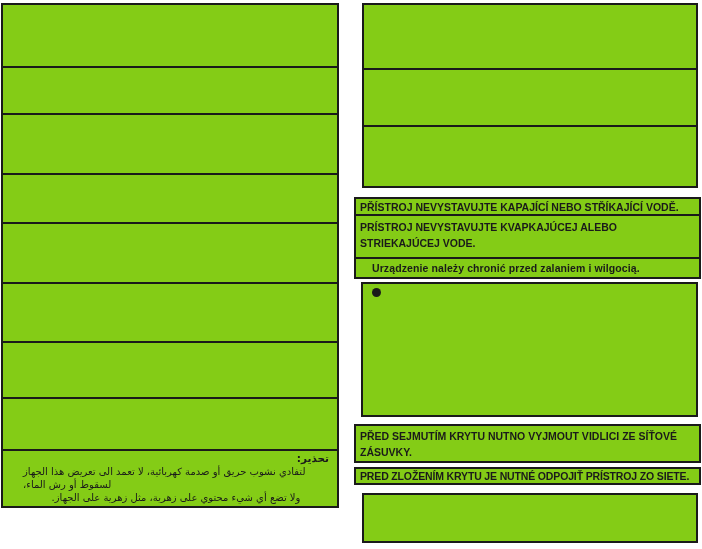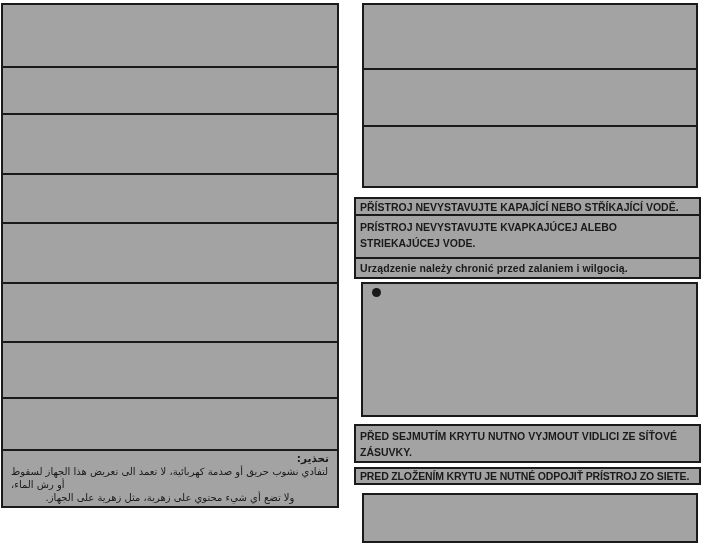--- a/index.html
+++ b/index.html
@@ -13,31 +13,32 @@
     height: 549px;
     background: #ffffff;
     font-family: "Liberation Sans", sans-serif;
     color: #1a1a1a;
     overflow: hidden;
   }
   .box {
     position: absolute;
     box-sizing: border-box;
     border: 2px solid #1a1a1a;
-    background: #a3a3a3;
+    background: #84cc16;
     display: flex;
     flex-direction: column;
   }
   .row {
     box-sizing: border-box;
     border-bottom: 2px solid #1a1a1a;
   }
   .row:last-child {
     border-bottom: none;
     flex: 1;
+    margin-left: 12px;
   }
 
   
   .left-table { left: 1px; top: 3px; width: 338px; height: 505px; }
   .lrow1 { height: 65px; }
   .lrow2 { height: 48px; }
   .lrow3 { height: 62px; }
   .lrow4 { height: 50px; }
   .lrow5 { height: 61px; }
   .lrow6 { height: 61px; }

